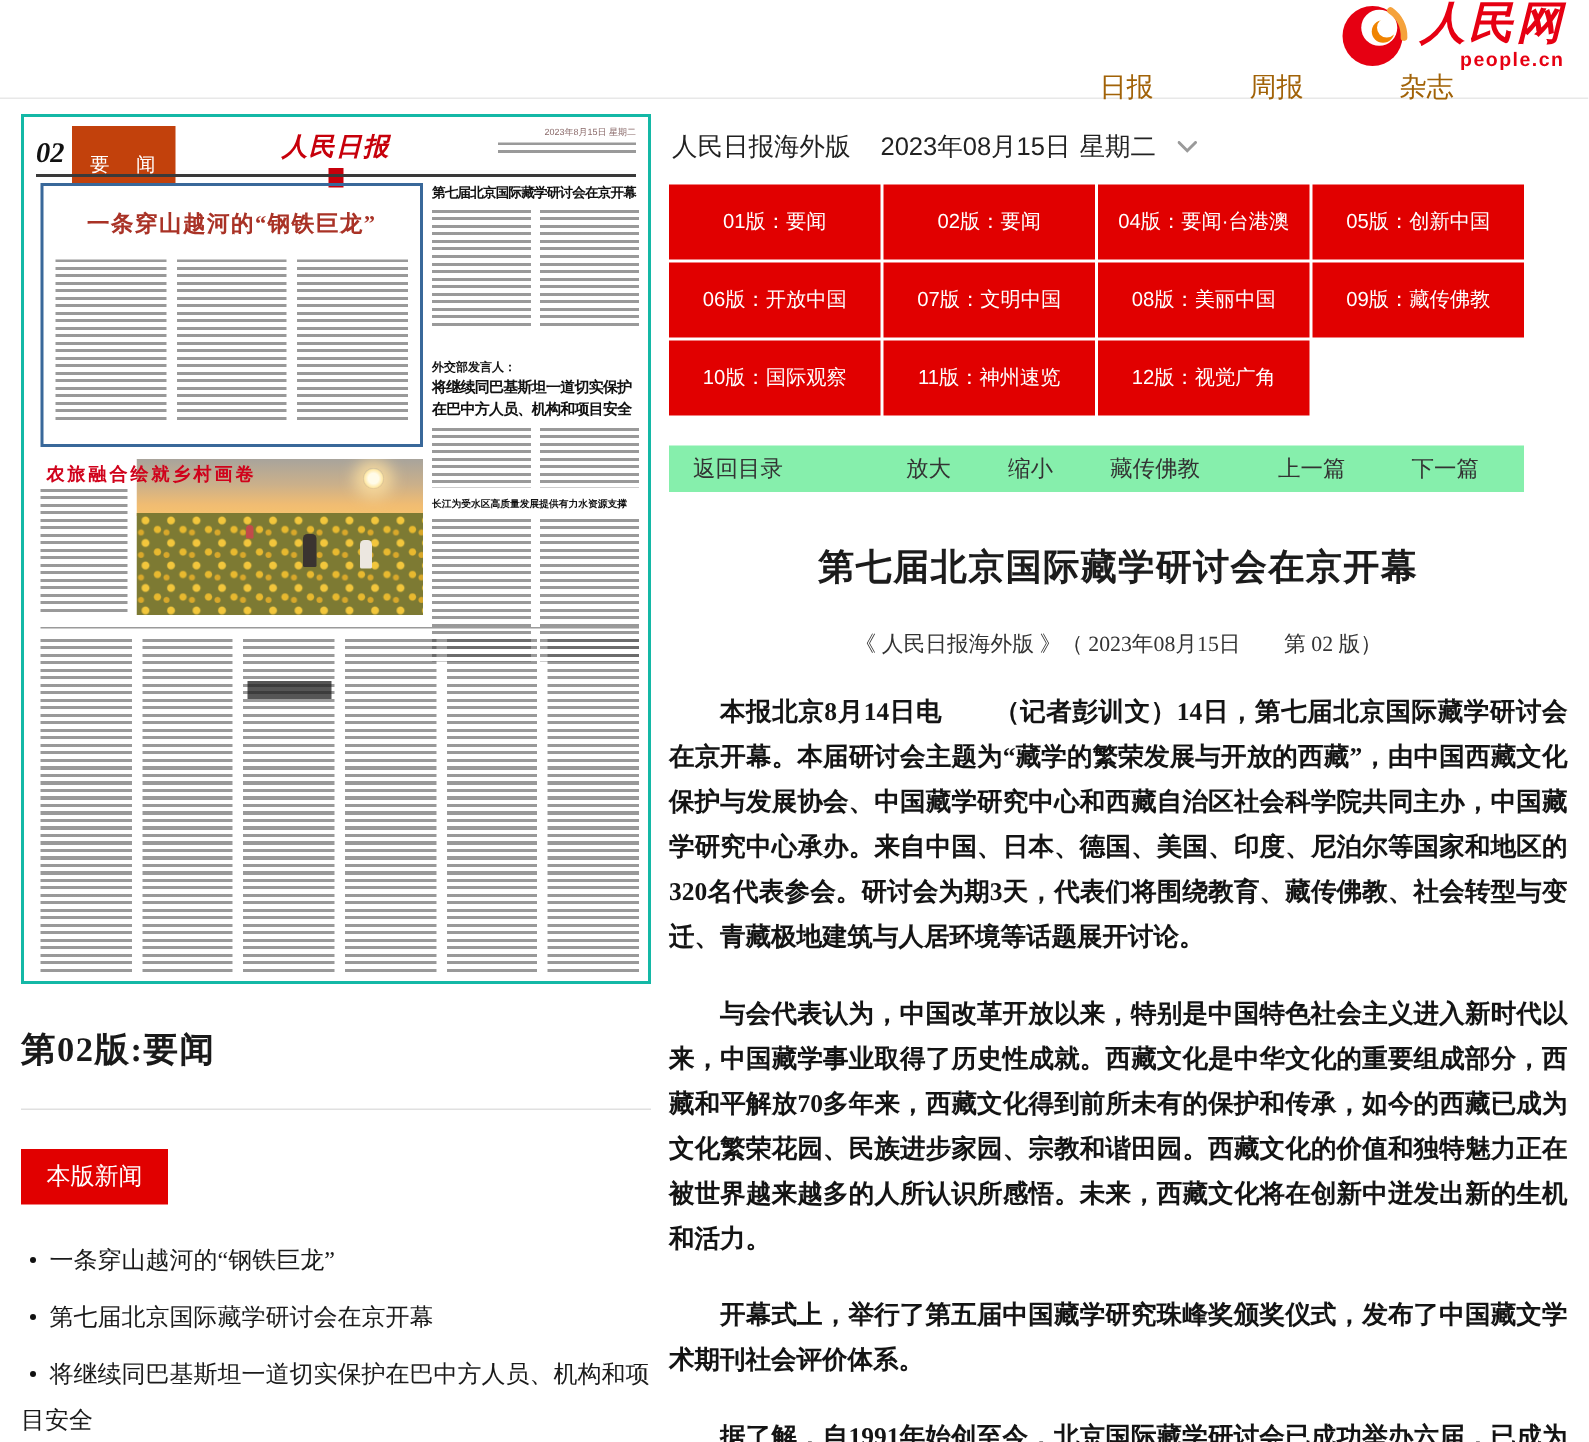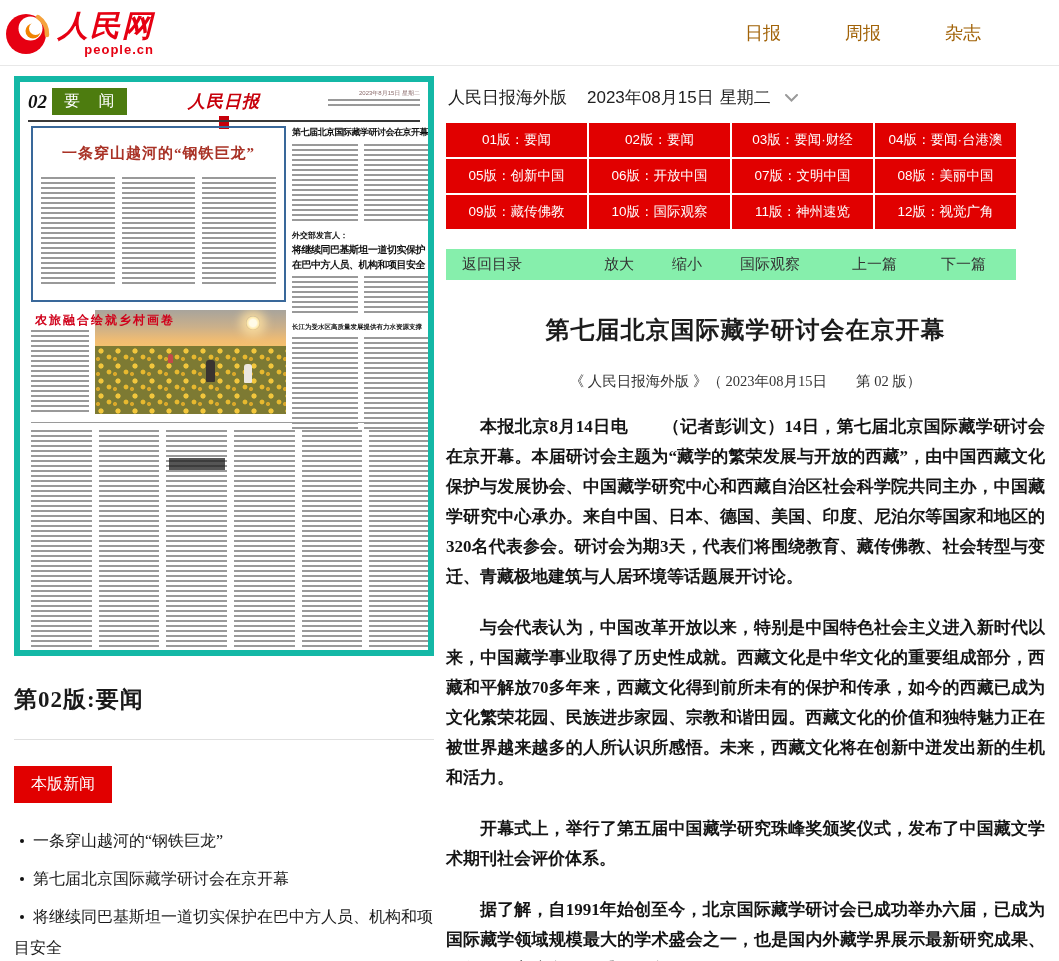--- a/index.html
+++ b/index.html
@@ -1,59 +1,59 @@
 <!DOCTYPE html>
 <html><head>
 <meta charset="utf-8">
 <style>
   * { margin:0; padding:0; box-sizing:border-box; }
   html,body { background:#fff; }
   body { width:1059px; font-family:"Liberation Sans", sans-serif; color:#222; }
 
   
-  .site-header { display:flex; align-items:center; height:66px; padding:0 4px; border-bottom:1px solid #e8e8e8; }
+  .site-header { display:flex; align-items:flex-end; height:66px; padding:0 16px; border-bottom:1px solid #e8e8e8;flex-direction:column; }
   .logo { display:flex; align-items:flex-end; gap:8px; cursor:pointer; }
   .logo-text { display:flex; flex-direction:column; align-items:flex-start; line-height:1; }
   .logo-cn { color:#e60012; font-size:30px; font-weight:bold; font-family:"Liberation Serif", serif; font-style:italic; letter-spacing:2px; }
   .logo-en { color:#e60012; font-size:13px; font-weight:bold; letter-spacing:1px; margin-top:2px; align-self:flex-end; }
   .top-nav { margin-left:auto; display:flex; gap:64px; padding-right:74px; }
   .top-nav span { font-size:18px; color:#a16207; cursor:pointer; }
 
   
   .content { display:flex; gap:12px; padding:10px 14px 20px 14px; }
   .left-col { width:420px; flex:0 0 420px; }
   .right-col { flex:1; min-width:0; }
 
   
-  .thumb { display:block; position:relative; width:420px; height:580px; background:#fff; border:6px solid #14b8a6; overflow:hidden; text-decoration:none; color:#222; cursor:pointer; }
+  .thumb { display:block; position:relative; width:420px; height:580px; background:#fff; border:2px solid #14b8a6; overflow:hidden; text-decoration:none; color:#222; cursor:pointer; }
   .np-head { position:absolute; left:0; top:0; width:100%; height:38px; padding:6px 8px 0 8px; display:flex; align-items:flex-start; }
   .np-pageno { display:flex; align-items:center; gap:5px; }
   .np-pageno i { font-family:"Liberation Serif", serif; font-weight:bold; font-style:italic; font-size:19px; color:#111; }
-  .np-tag { background:#4d7c0f; color:#fff; font-size:16px; letter-spacing:7px; padding:3px 6px 3px 12px; }
+  .np-tag { background:#c2410c; color:#fff; font-size:13px; letter-spacing:7px; padding:17px 6px 3px 12px; }
   .np-mast { position:absolute; left:50%; transform:translateX(-50%); top:8px; display:flex; align-items:center; gap:3px;flex-direction:column; }
   .np-mast span:first-child { color:#c7000b; font-family:"Liberation Serif", serif; font-weight:bold; font-style:italic; font-size:17px; letter-spacing:1px; }
   .np-mast-box { width:10px; height:13px; background:#c7000b; display:inline-block; }
   .np-issue { position:absolute; right:8px; top:7px; width:92px; text-align:right; }
   .np-issue-date { font-size:6px; color:#8a6a6a; line-height:8px; }
   .np-issue .sim { height:8px; margin-top:2px; }
   .np-rule { position:absolute; left:8px; right:8px; top:38px; height:2px; background:#3a3a3a; }
   .np-body { position:absolute; left:0; top:40px; width:420px; height:538px; }
 
   .np-box { position:absolute; left:11px; top:4px; width:255px; height:176px; border:2px solid #39689a; padding:8px 8px 6px 8px; }
   .np-box-headline { text-align:center; color:#a93226; font-weight:bold; font-family:"Liberation Serif", serif; font-size:15px; letter-spacing:1px; margin-top:8px; }
   .np-box .cols3 { display:flex; gap:7px; margin-top:14px; height:108px; }
   .cols3 > div, .cols2 > div, .cols6 > div { flex:1; }
 
   .sim { background-image:repeating-linear-gradient(to bottom, rgba(70,70,70,.55) 0 2px, transparent 2px 5px); }
 
   .np-rightcol { position:absolute; left:272px; top:4px; width:138px; }
   .np-h1 { font-size:9px; font-weight:bold; color:#111; white-space:nowrap; overflow:hidden; letter-spacing:-0.5px; }
   .np-rightcol .cols2 { display:flex; gap:6px; margin-top:5px; }
   .c2a { height:78px; } .c2b { height:40px; } .c2c { height:95px; }
-  .np-kicker { font-size:8px; font-weight:bold; margin-top:8px; color:#111; }
+  .np-kicker { font-size:8px; font-weight:bold; margin-top:21px; color:#111; }
   .np-h2 { font-size:10px; font-weight:bold; line-height:13px; margin-top:2px; color:#111; letter-spacing:-0.5px; white-space:nowrap; }
   .np-h3 { font-size:6.5px; font-weight:bold; margin-top:7px; color:#111; white-space:nowrap; }
 
   .np-photo-wrap { position:absolute; left:11px; top:188px; width:255px; height:106px; }
   .np-photo-title { position:absolute; left:4px; top:2px; z-index:3; color:#d0021b; font-weight:bold; font-size:12px; letter-spacing:2px; font-family:"Liberation Serif", serif; }
   .np-photo-textcol { position:absolute; left:0; top:20px; width:58px; height:84px; }
   .np-photo { position:absolute; left:64px; top:0; width:191px; height:104px; overflow:hidden; }
   .np-sky { position:absolute; left:0; top:0; width:100%; height:38px;
             background:linear-gradient(to bottom, #a8a49c 0%, #cbb08a 45%, #f0bc72 80%, #f6c26e 100%); }
   .np-sun { position:absolute; right:26px; top:6px; width:14px; height:14px; border-radius:50%;
@@ -81,21 +81,21 @@
   .news-list { list-style:none; margin-top:22px; }
   .news-list li { font-family:"Liberation Serif", serif; font-size:16px; color:#1a1a1a; line-height:31px; margin-top:7px; cursor:pointer; }
   .bullet { display:inline-block; width:4px; height:4px; border-radius:50%; background:#111; vertical-align:middle; margin:0 9px 3px 6px; }
 
   
   .issue-line { display:flex; align-items:center; gap:6px; font-size:17px; color:#222; padding:10px 0 14px 2px; cursor:pointer; }
   .issue-line .sep { width:8px; }
   .chevron { width:13px; height:8px; margin-left:8px; }
 
   .edition-grid { width:570px; display:grid; grid-template-columns:repeat(4,1fr); gap:2px; background:#fff; }
-  .edition-grid .cell { background:#e10000; color:#fff; font-size:13.5px; height:34px; display:flex; align-items:center; justify-content:center; cursor:pointer; }
+  .edition-grid .cell { background:#e10000; color:#fff; font-size:13.5px; height:50px; display:flex; align-items:center; justify-content:center; cursor:pointer; }
 
   .toolbar { width:570px; margin-top:20px; background:#86efac; height:31px; display:flex; align-items:center; font-size:15px; color:#333; padding:0 16px; }
   .toolbar span { cursor:pointer; }
   .tb-back { margin-right:82px; }
   .tb-zoomin { margin-right:38px; }
   .tb-zoomout { margin-right:38px; }
   .tb-spacer { flex:1; }
   .tb-prev { margin-right:44px; }
   .tb-next { margin-right:14px; }
 
@@ -228,37 +228,36 @@
       <span>2023年08月15日</span>
       <span>星期二</span>
       <svg class="chevron" viewBox="0 0 13 8">
         <path d="M1 1 L6.5 6.5 L12 1" stroke="#9a9a9a" stroke-width="2" fill="none" stroke-linecap="round"></path>
       </svg>
     </div>
 
     <div class="edition-grid">
       <div class="cell">01版：要闻</div>
       <div class="cell">02版：要闻</div>
-      <div class="cell">03版：要闻·财经</div>
       <div class="cell">04版：要闻·台港澳</div>
       <div class="cell">05版：创新中国</div>
       <div class="cell">06版：开放中国</div>
       <div class="cell">07版：文明中国</div>
       <div class="cell">08版：美丽中国</div>
       <div class="cell">09版：藏传佛教</div>
       <div class="cell">10版：国际观察</div>
       <div class="cell">11版：神州速览</div>
       <div class="cell">12版：视觉广角</div>
     </div>
 
     <div class="toolbar">
       <span class="tb-back">返回目录</span>
       <span class="tb-zoomin">放大</span>
       <span class="tb-zoomout">缩小</span>
-      <span>国际观察</span>
+      <span>藏传佛教</span>
       <span class="tb-spacer"></span>
       <span class="tb-prev">上一篇</span>
       <span class="tb-next">下一篇</span>
     </div>
 
     <h1 class="article-title">第七届北京国际藏学研讨会在京开幕</h1>
     <div class="article-source">《 人民日报海外版 》（ 2023年08月15日　　第  02 版）</div>
 
     <div class="article-body">
       <p>本报北京8月14日电　　（记者彭训文）14日，第七届北京国际藏学研讨会在京开幕。本届研讨会主题为“藏学的繁荣发展与开放的西藏”，由中国西藏文化保护与发展协会、中国藏学研究中心和西藏自治区社会科学院共同主办，中国藏学研究中心承办。来自中国、日本、德国、美国、印度、尼泊尔等国家和地区的320名代表参会。研讨会为期3天，代表们将围绕教育、藏传佛教、社会转型与变迁、青藏极地建筑与人居环境等话题展开讨论。</p>

